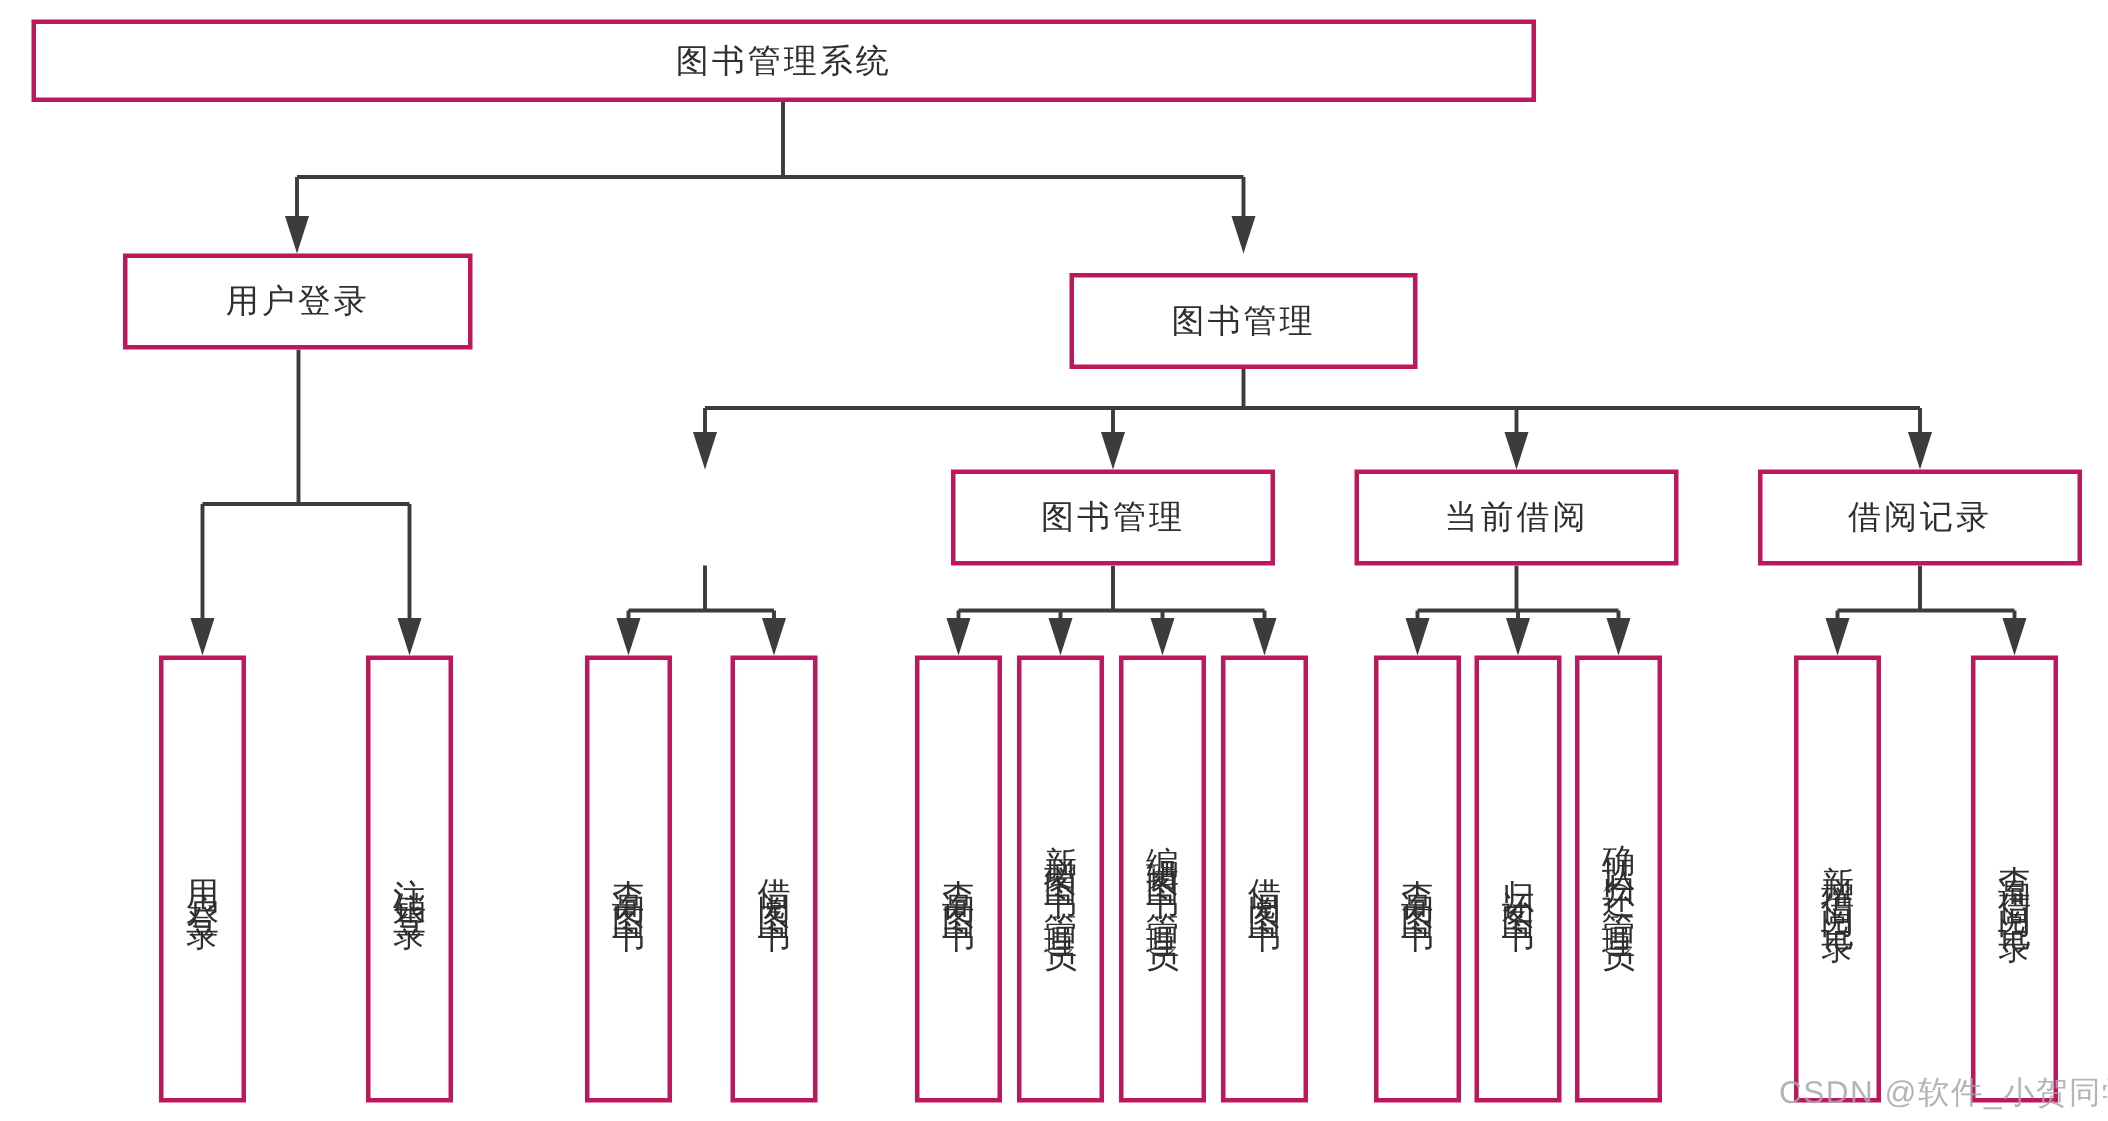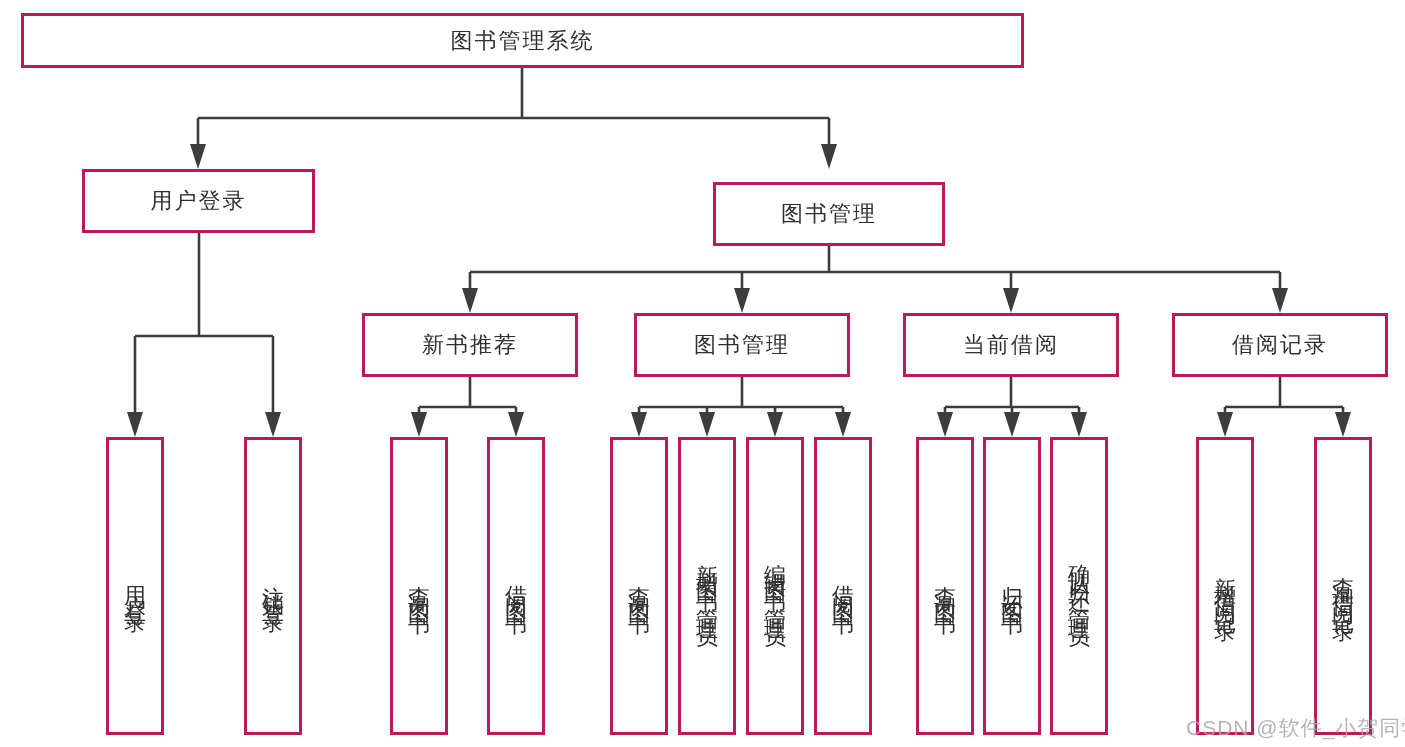--- a/index.html
+++ b/index.html
@@ -124,21 +124,20 @@
       <polygon points="1217,412 1233,412 1225,437"></polygon>
       <polygon points="1335,412 1351,412 1343,437"></polygon>
     </g>
   </svg>
 
   <div class="node n-root">图书管理系统</div>
 
   <div class="node n-login">用户登录</div>
   <div class="node n-bmgmt">图书管理</div>
 
-  <div class="node l3 n-newrec">新书推荐</div>
   <div class="node l3 n-borrow">图书管理</div>
   <div class="node l3 n-curr">当前借阅</div>
   <div class="node l3 n-record">借阅记录</div>
 
   <div class="node vnode leaf lf1">用户登录</div>
   <div class="node vnode leaf lf2">注销登录</div>
 
   <div class="node vnode leaf lf3">查询图书</div>
   <div class="node vnode leaf lf4">借阅图书</div>
 

